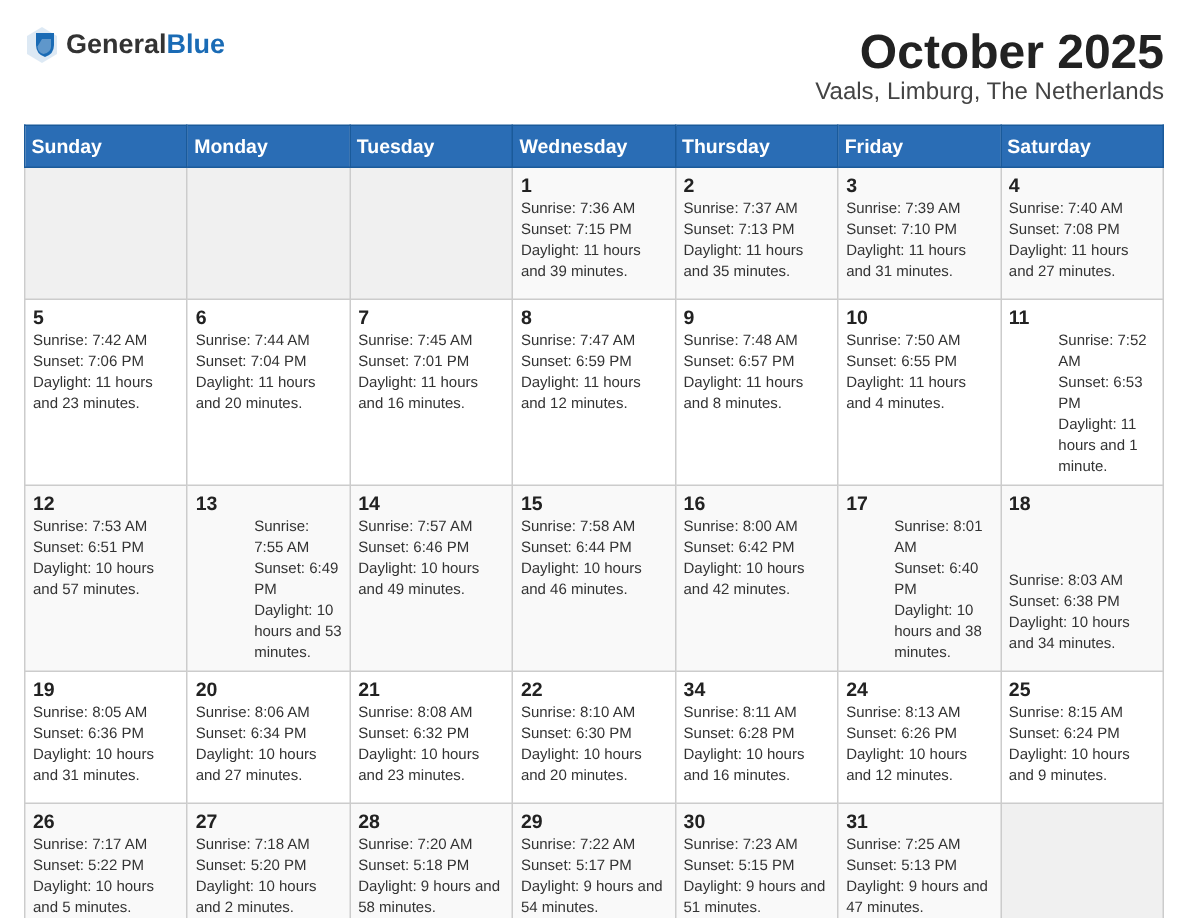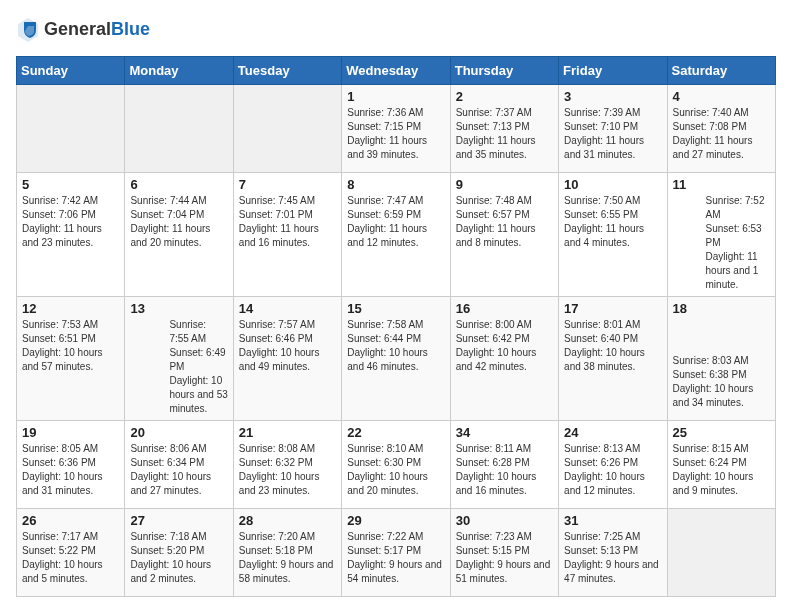--- a/index.html
+++ b/index.html
@@ -107,20 +107,24 @@
     <svg class="logo-icon" viewBox="0 0 24 28" xmlns="http://www.w3.org/2000/svg">
       <polygon points="12,2 22,8 22,20 12,26 2,20 2,8" fill="#1a6bb5" opacity="0.15"></polygon>
       <path d="M8 6 L20 6 L20 14 Q20 20 14 22 Q8 20 8 14 Z" fill="#1a6bb5"></path>
       <path d="M12 10 L18 10 L18 15 Q18 19 13 20 Q9 19 9 15 Z" fill="#fff" opacity="0.3"></path>
     </svg>
     <div class="logo-text">
       <span class="logo-general">General</span>
       <span class="logo-blue">Blue</span>
     </div>
   </div>
+  <div class="title-block">
+    <div class="month-title">October 2025</div>
+    <div class="location-title">Vaals, Limburg, The Netherlands</div>
+  </div>
 </div>
 
 <table class="calendar">
   <thead>
     <tr>
     <th>Sunday</th>
         <th>Monday</th>
         <th>Tuesday</th>
         <th>Wednesday</th>
         <th>Thursday</th>
@@ -228,21 +232,21 @@
 Daylight: 10 hours and 46 minutes.</div>
         </td>
         <td>
           <span class="day-num">16</span>
           <div class="day-info" style="white-space: pre-line;">Sunrise: 8:00 AM
 Sunset: 6:42 PM
 Daylight: 10 hours and 42 minutes.</div>
         </td>
         <td>
           <span class="day-num">17</span>
-          <div class="day-info" style="white-space: pre-line;">Sunrise: 8:01 AM
+          <div class="day-info" style="white-space: pre-line; margin-left: 32px;">Sunrise: 8:01 AM
 Sunset: 6:40 PM
 Daylight: 10 hours and 38 minutes.</div>
         </td>
         <td>
           <span class="day-num">18</span>
           <div class="day-info" style="white-space: pre-line; margin-top: 38px;">Sunrise: 8:03 AM
 Sunset: 6:38 PM
 Daylight: 10 hours and 34 minutes.</div>
         </td>
       </tr>

